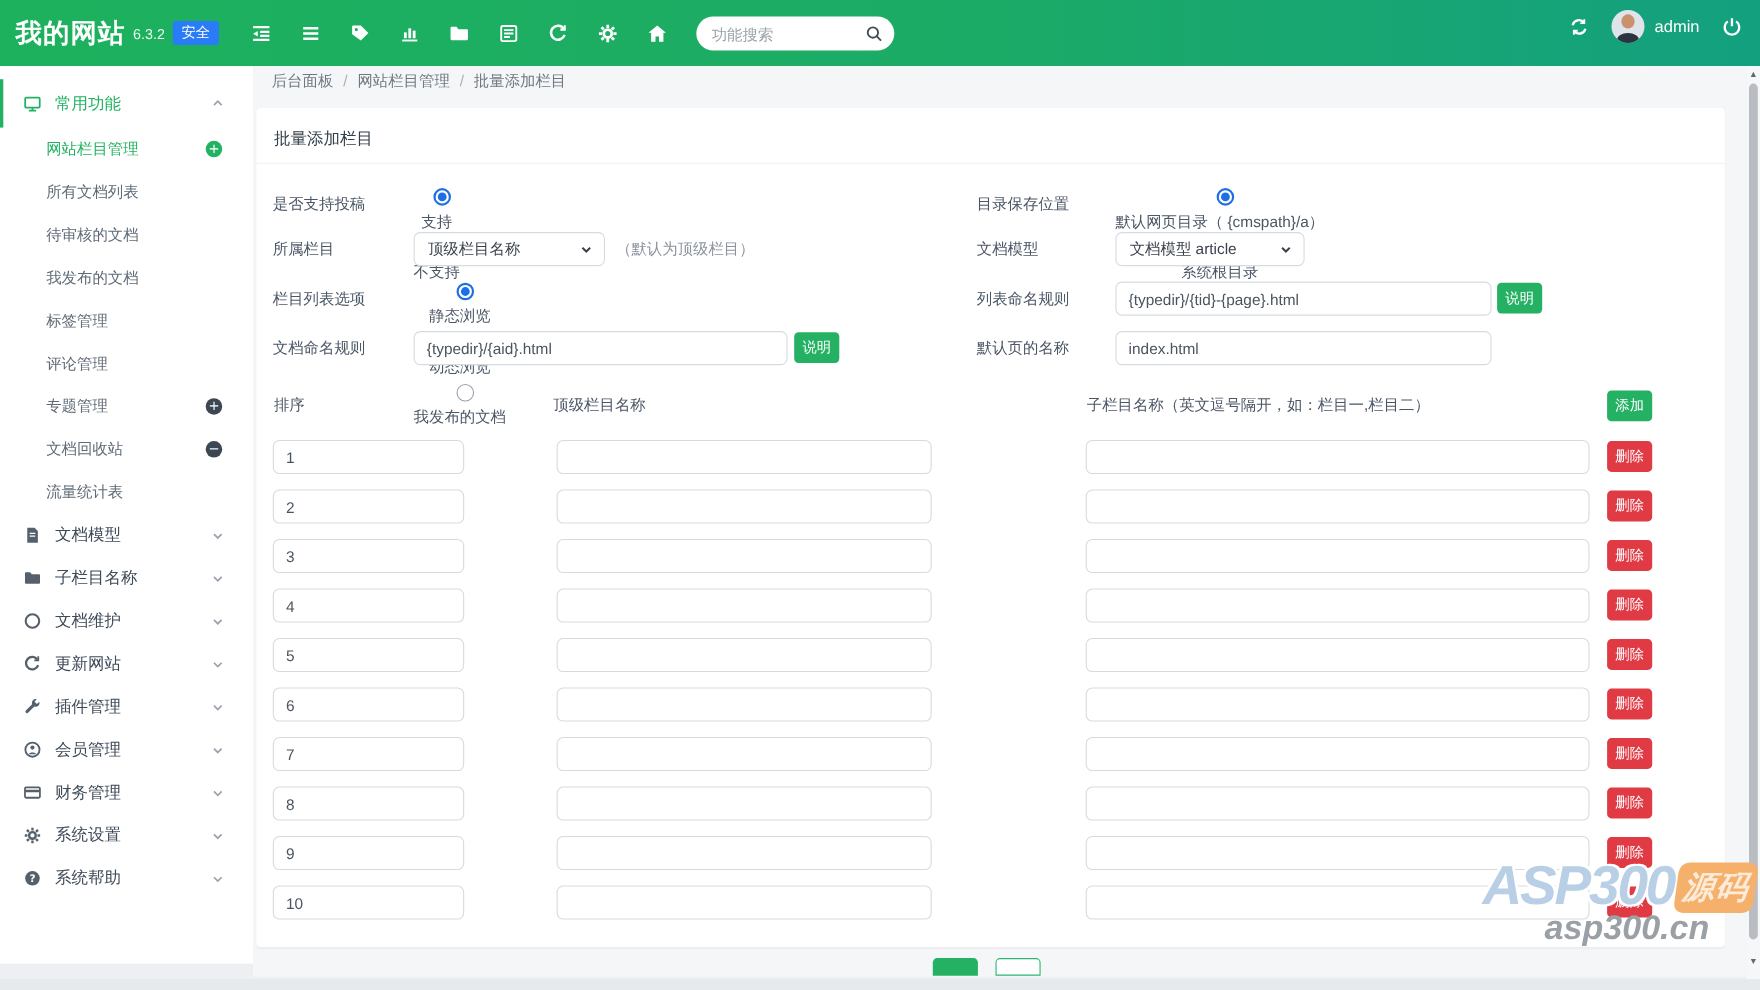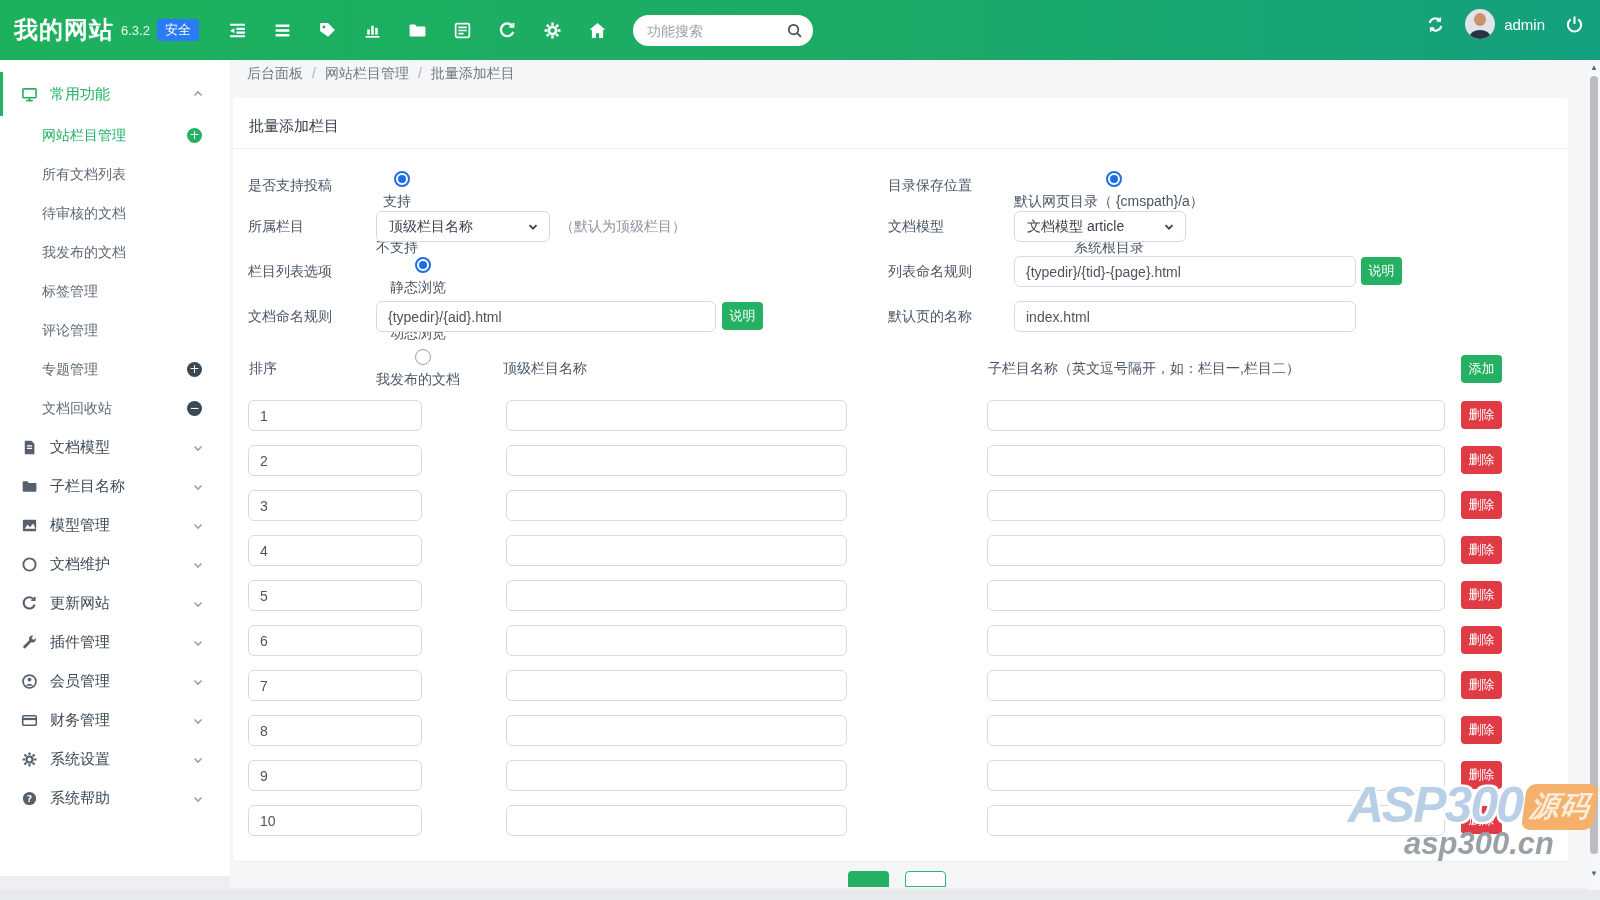--- a/index.html
+++ b/index.html
@@ -232,20 +232,23 @@
         <span>评论管理</span>
       </div>
     <div class="side-sub">
       <span>专题管理</span>
       <span class="mini-badge">+</span>
     </div>
     <div class="side-sub">
       <span>文档回收站</span>
       <span class="mini-badge">−</span>
     </div>
+    <div class="side-sub">
+        <span>流量统计表</span>
+      </div>
   </div>
   <div class="sections">
     <div class="side-sec">
       <span class="sic">
           <svg viewBox="0 0 18 18">
             <path fill="currentColor" d="M4 1.8h7l3.2 3.2v11.2H4z"></path>
             <path stroke="#fff" stroke-width="1.3" d="M6.3 7.3h5.4M6.3 10h5.4"></path>
           </svg>
         </span>
       <span>文档模型</span>
@@ -255,34 +258,20 @@
           </svg>
         </span>
     </div>
     <div class="side-sec">
       <span class="sic">
           <svg viewBox="0 0 18 18">
             <path fill="currentColor" d="M1.8 4.4a1 1 0 011-1h4l1.5 1.9h7a1 1 0 011 1v7.3a1 1 0 01-1 1h-12.5a1 1 0 01-1-1z"></path>
           </svg>
         </span>
       <span>子栏目名称</span>
-      <span class="chev">
-          <svg viewBox="0 0 12 12" fill="none" stroke="currentColor" stroke-width="1.6">
-            <path d="M2.5 4.5L6 8l3.5-3.5"></path>
-          </svg>
-        </span>
-    </div>
-    <div class="side-sec">
-      <span class="sic">
-          <svg viewBox="0 0 18 18">
-            <rect x="2" y="3" width="14" height="12" rx="1" fill="currentColor"></rect>
-            <path d="M4 12.5l3-4.5 2.5 2.8L13 7l2.3 5.5z" fill="#fff"></path>
-          </svg>
-        </span>
-      <span>模型管理</span>
       <span class="chev">
           <svg viewBox="0 0 12 12" fill="none" stroke="currentColor" stroke-width="1.6">
             <path d="M2.5 4.5L6 8l3.5-3.5"></path>
           </svg>
         </span>
     </div>
     <div class="side-sec">
       <span class="sic">
           <svg viewBox="0 0 18 18" fill="none" stroke="currentColor" stroke-width="2">
             <circle cx="9" cy="9" r="6.5"></circle>

